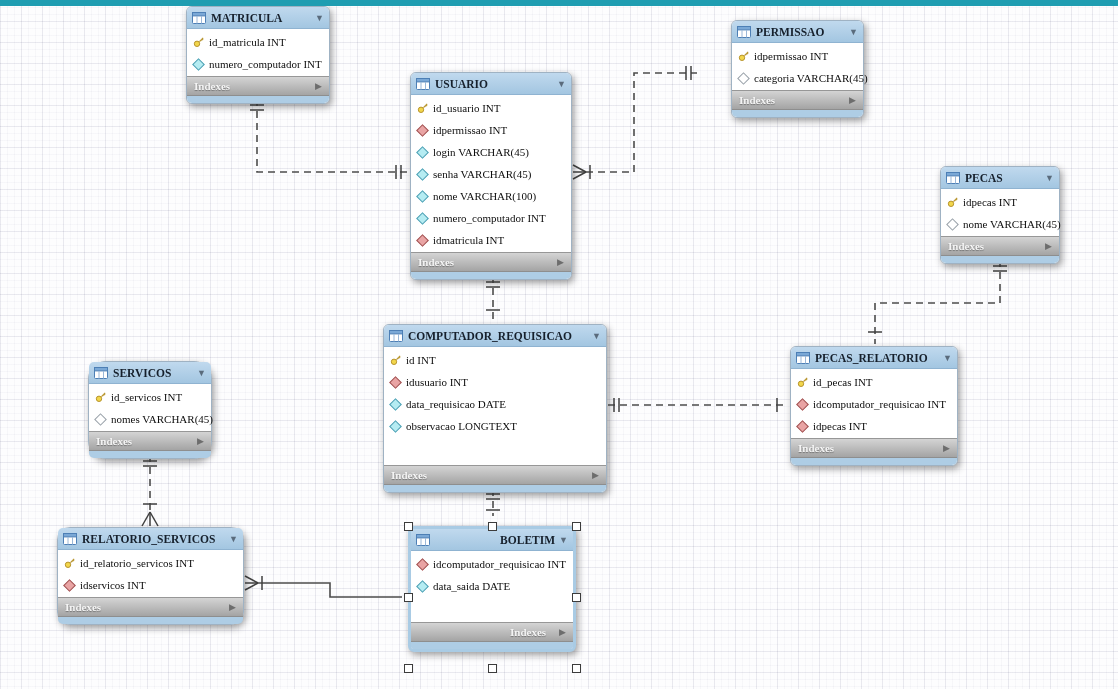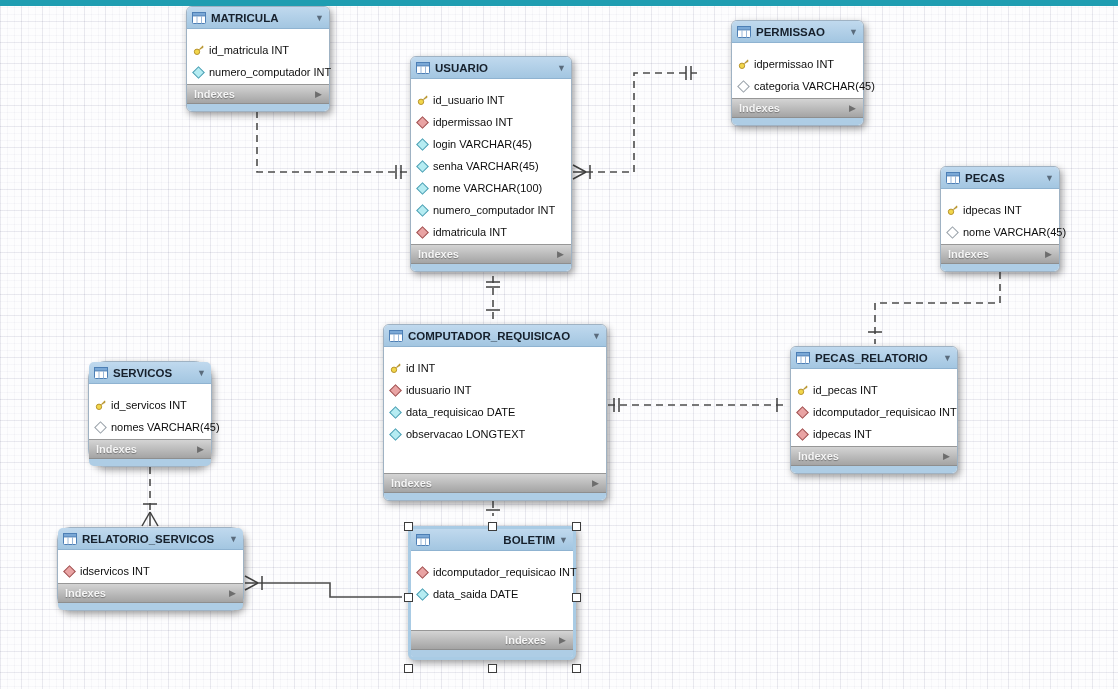--- a/index.html
+++ b/index.html
@@ -1,19 +1,19 @@
 <!DOCTYPE html>
 <html><head>
 <meta charset="utf-8">
 <style>
   html,body { margin:0; padding:0; background:#e9e9e9; }
   * { box-sizing: border-box; }
   .canvas {
     position:relative; width:1118px; height:689px; overflow:hidden;
-    font-family:Liberation Sans, sans-serif;
+    font-family:Liberation Serif, serif;
     background-color:#fdfdfe;
     background-image:
       linear-gradient(to right, rgba(110,110,145,0.10) 1px, transparent 1px),
       linear-gradient(to bottom, rgba(110,110,145,0.10) 1px, transparent 1px),
       linear-gradient(to right, rgba(110,110,145,0.045) 1px, transparent 1px),
       linear-gradient(to bottom, rgba(110,110,145,0.045) 1px, transparent 1px);
     background-size: 21px 21px, 21px 21px, 7px 7px, 7px 7px;
   }
   .top-bar { position:absolute; left:0; top:0; width:100%; height:6px; z-index:5; }
 
@@ -35,21 +35,21 @@
     display:flex; align-items:center; height:22px; padding:0 5px;
     background:linear-gradient(#c0d9ee, #a3c6e1);
     border-bottom:1px solid #8fb3d1;
     border-radius:5px 5px 0 0;
   }
   .db-table.selected .tbl-header { border-radius:2px 2px 0 0; }
   .tbl-icon { display:inline-flex; margin-right:5px; }
   .tbl-title { font-size:11.5px; font-weight:bold; color:#16202c; white-space:nowrap; flex:1 1 auto; }
   .tbl-caret { font-size:9px; color:#5a6b7c; margin-left:4px; }
 
-  .tbl-body { background:#fff; padding:10px 0 1px 0; }
+  .tbl-body { background:#fff; padding:2px 0 1px 0; }
   .tbl-row { display:flex; align-items:center; height:22px; padding-left:6px; white-space:nowrap; }
   .col-icon { width:16px; display:inline-flex; align-items:center; justify-content:flex-start; flex:0 0 16px; }
   .col-icon.foreign-key::before,
   .col-icon.attribute::before,
   .col-icon.attribute-nullable::before {
     content:''; display:block; width:7px; height:7px; transform:rotate(45deg); margin-left:1px;
   }
   .col-icon.foreign-key::before       { background:#e9a4a4; border:1px solid #a05555; }
   .col-icon.attribute::before         { background:#b5ecf2; border:1px solid #4f9fb3; }
   .col-icon.attribute-nullable::before{ background:#ffffff; border:1px solid #98a0a8; }
@@ -161,21 +161,21 @@
           <span class="col-icon attribute"></span>
           <span class="col-text">numero_computador INT</span>
         </div>
       </div>
       <div class="tbl-indexes">
         <span class="idx-label">Indexes</span>
         <span class="idx-arrow">▶</span>
       </div>
       <div class="tbl-foot"></div>
     </div>
-    <div class="db-table" style="left: 410px; top: 56px; width: 162px;">
+    <div class="db-table" style="left: 410px; top: 72px; width: 162px;">
       <div class="tbl-header">
         <span class="tbl-icon">
           <svg width="14" height="12" viewBox="0 0 14 12">
             <rect x="0.5" y="0.5" width="13" height="11" rx="1" fill="#ffffff" stroke="#4d7fb5"></rect>
             <rect x="0.5" y="0.5" width="13" height="3.4" fill="#7aa8d6" stroke="#4d7fb5"></rect>
             <line x1="5" y1="4" x2="5" y2="11.5" stroke="#9bb8d8"></line>
             <line x1="9.5" y1="4" x2="9.5" y2="11.5" stroke="#9bb8d8"></line>
           </svg>
         </span>
         <span class="tbl-title">USUARIO</span>
@@ -411,20 +411,29 @@
             <rect x="0.5" y="0.5" width="13" height="11" rx="1" fill="#ffffff" stroke="#4d7fb5"></rect>
             <rect x="0.5" y="0.5" width="13" height="3.4" fill="#7aa8d6" stroke="#4d7fb5"></rect>
             <line x1="5" y1="4" x2="5" y2="11.5" stroke="#9bb8d8"></line>
             <line x1="9.5" y1="4" x2="9.5" y2="11.5" stroke="#9bb8d8"></line>
           </svg>
         </span>
         <span class="tbl-title">RELATORIO_SERVICOS</span>
         <span class="tbl-caret">▼</span>
       </div>
       <div class="tbl-body">
+        <div class="tbl-row">
+          <span class="col-icon primary-key">
+            <svg width="12" height="12" viewBox="0 0 12 12">
+              <path d="M6.4,5.6 L10.2,1.8 M8.6,2.6 L10.1,4.1 M7.4,3.8 L8.5,4.9" stroke="#b8952e" stroke-width="1.2" fill="none"></path>
+              <circle cx="4" cy="7.8" r="2.7" fill="#f2d64b" stroke="#b8952e" stroke-width="1"></circle>
+            </svg>
+          </span>
+          <span class="col-text">id_relatorio_servicos INT</span>
+        </div>
         <div class="tbl-row">
           <span class="col-icon foreign-key"></span>
           <span class="col-text">idservicos INT</span>
         </div>
       </div>
       <div class="tbl-indexes">
         <span class="idx-label">Indexes</span>
         <span class="idx-arrow">▶</span>
       </div>
       <div class="tbl-foot"></div>

